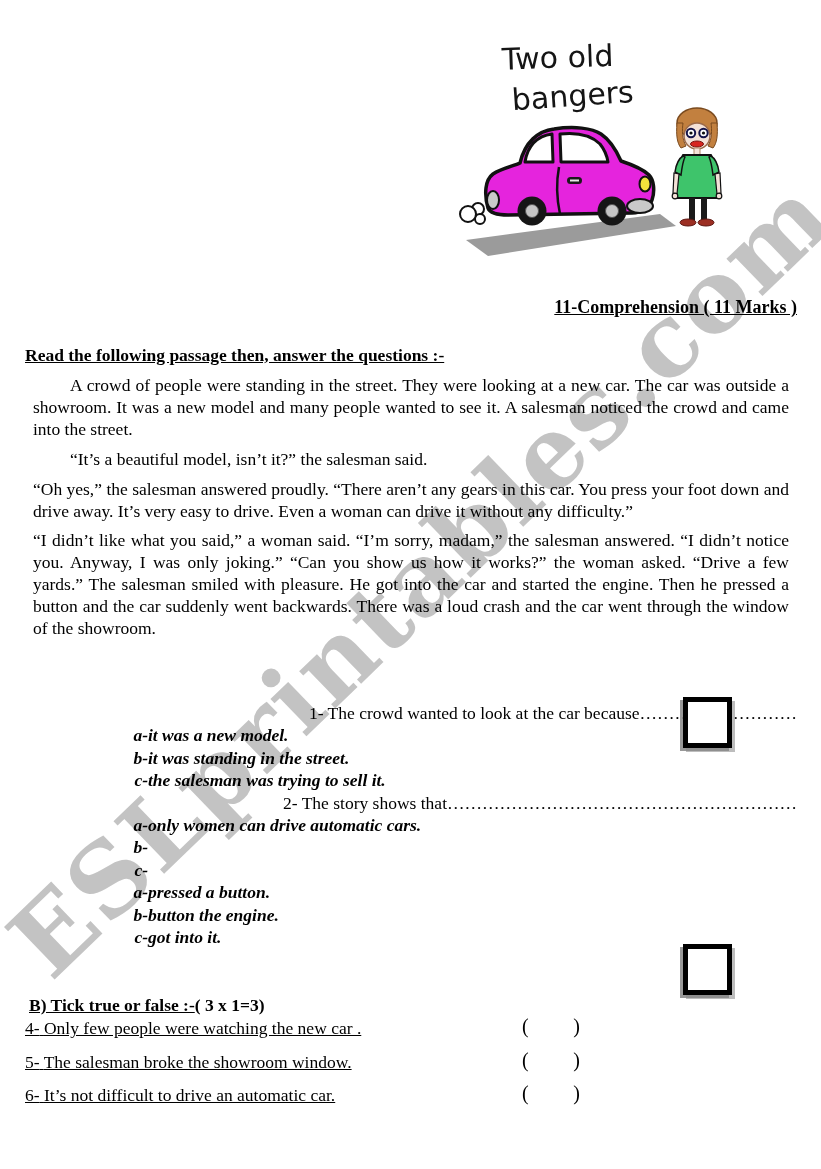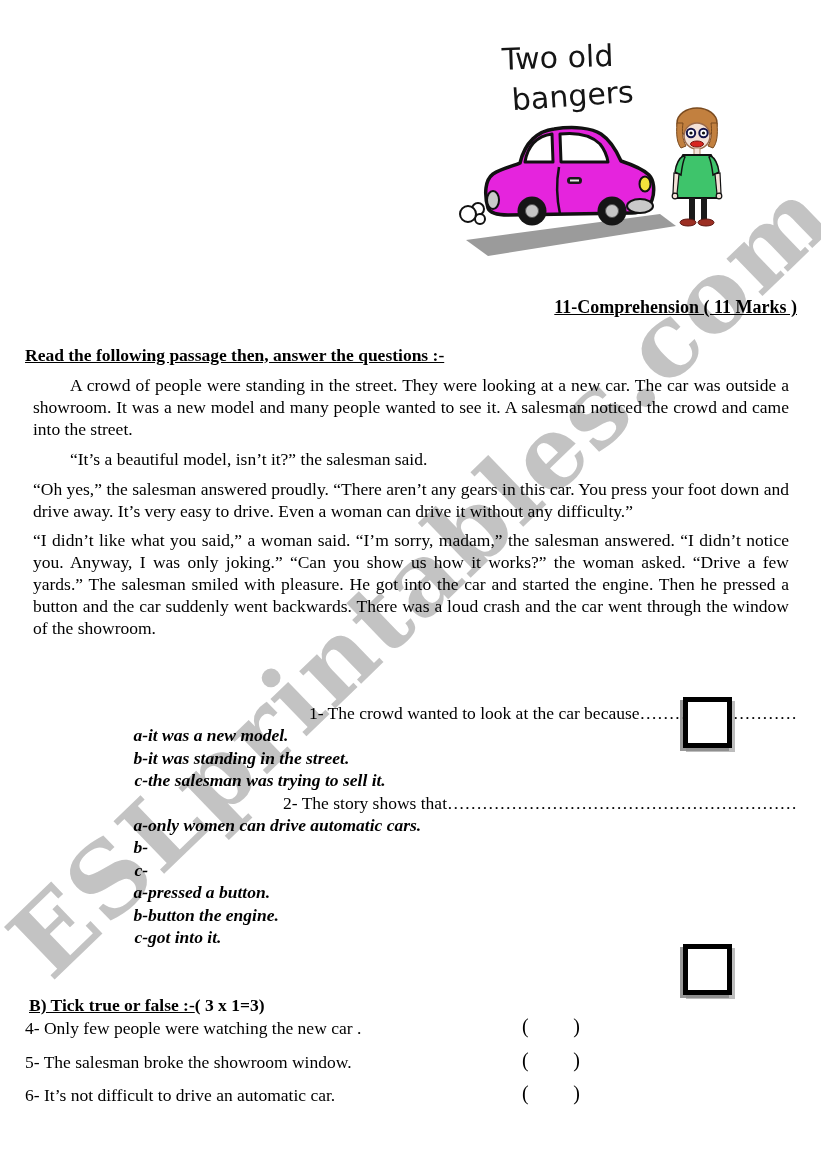--- a/index.html
+++ b/index.html
@@ -30,21 +30,21 @@
   .indent { text-indent:37px; }
   #secA-blk { top:658px; }
   #secB-blk { top:994px; }
   .sec-head { font-weight:bold; padding-left:4px; }
   .sec-head .u { text-decoration:underline; }
   .marks-b { }
   #questions-blk { top:702px;text-align:right; }
   .q-line { line-height:22.4px; }
   .opt { display:flex; padding-left:97px; font-weight:bold; font-style:italic; line-height:22.4px; }
   .opt .letter { width:26px; flex:none; }
-  #tf-blk { top:1017px; }
+  #tf-blk { top:1017px;text-decoration:underline; }
   .tf-row { position:relative; height:33.5px; line-height:22px; }
   .tf-slot { position:absolute; left:497px; top:-2px; width:58px; display:flex;
              justify-content:space-between; font-size:20px; }
   
   .answer-box {
     position:absolute; width:39px; height:41px; background:#fff; z-index:2;
     border:5px solid #000;
     box-shadow:-3px 3px 0 rgba(135,135,135,.85), 3px 4px 0 rgba(135,135,135,.55);
   }
   #box1 { left:683px; top:697px; }

